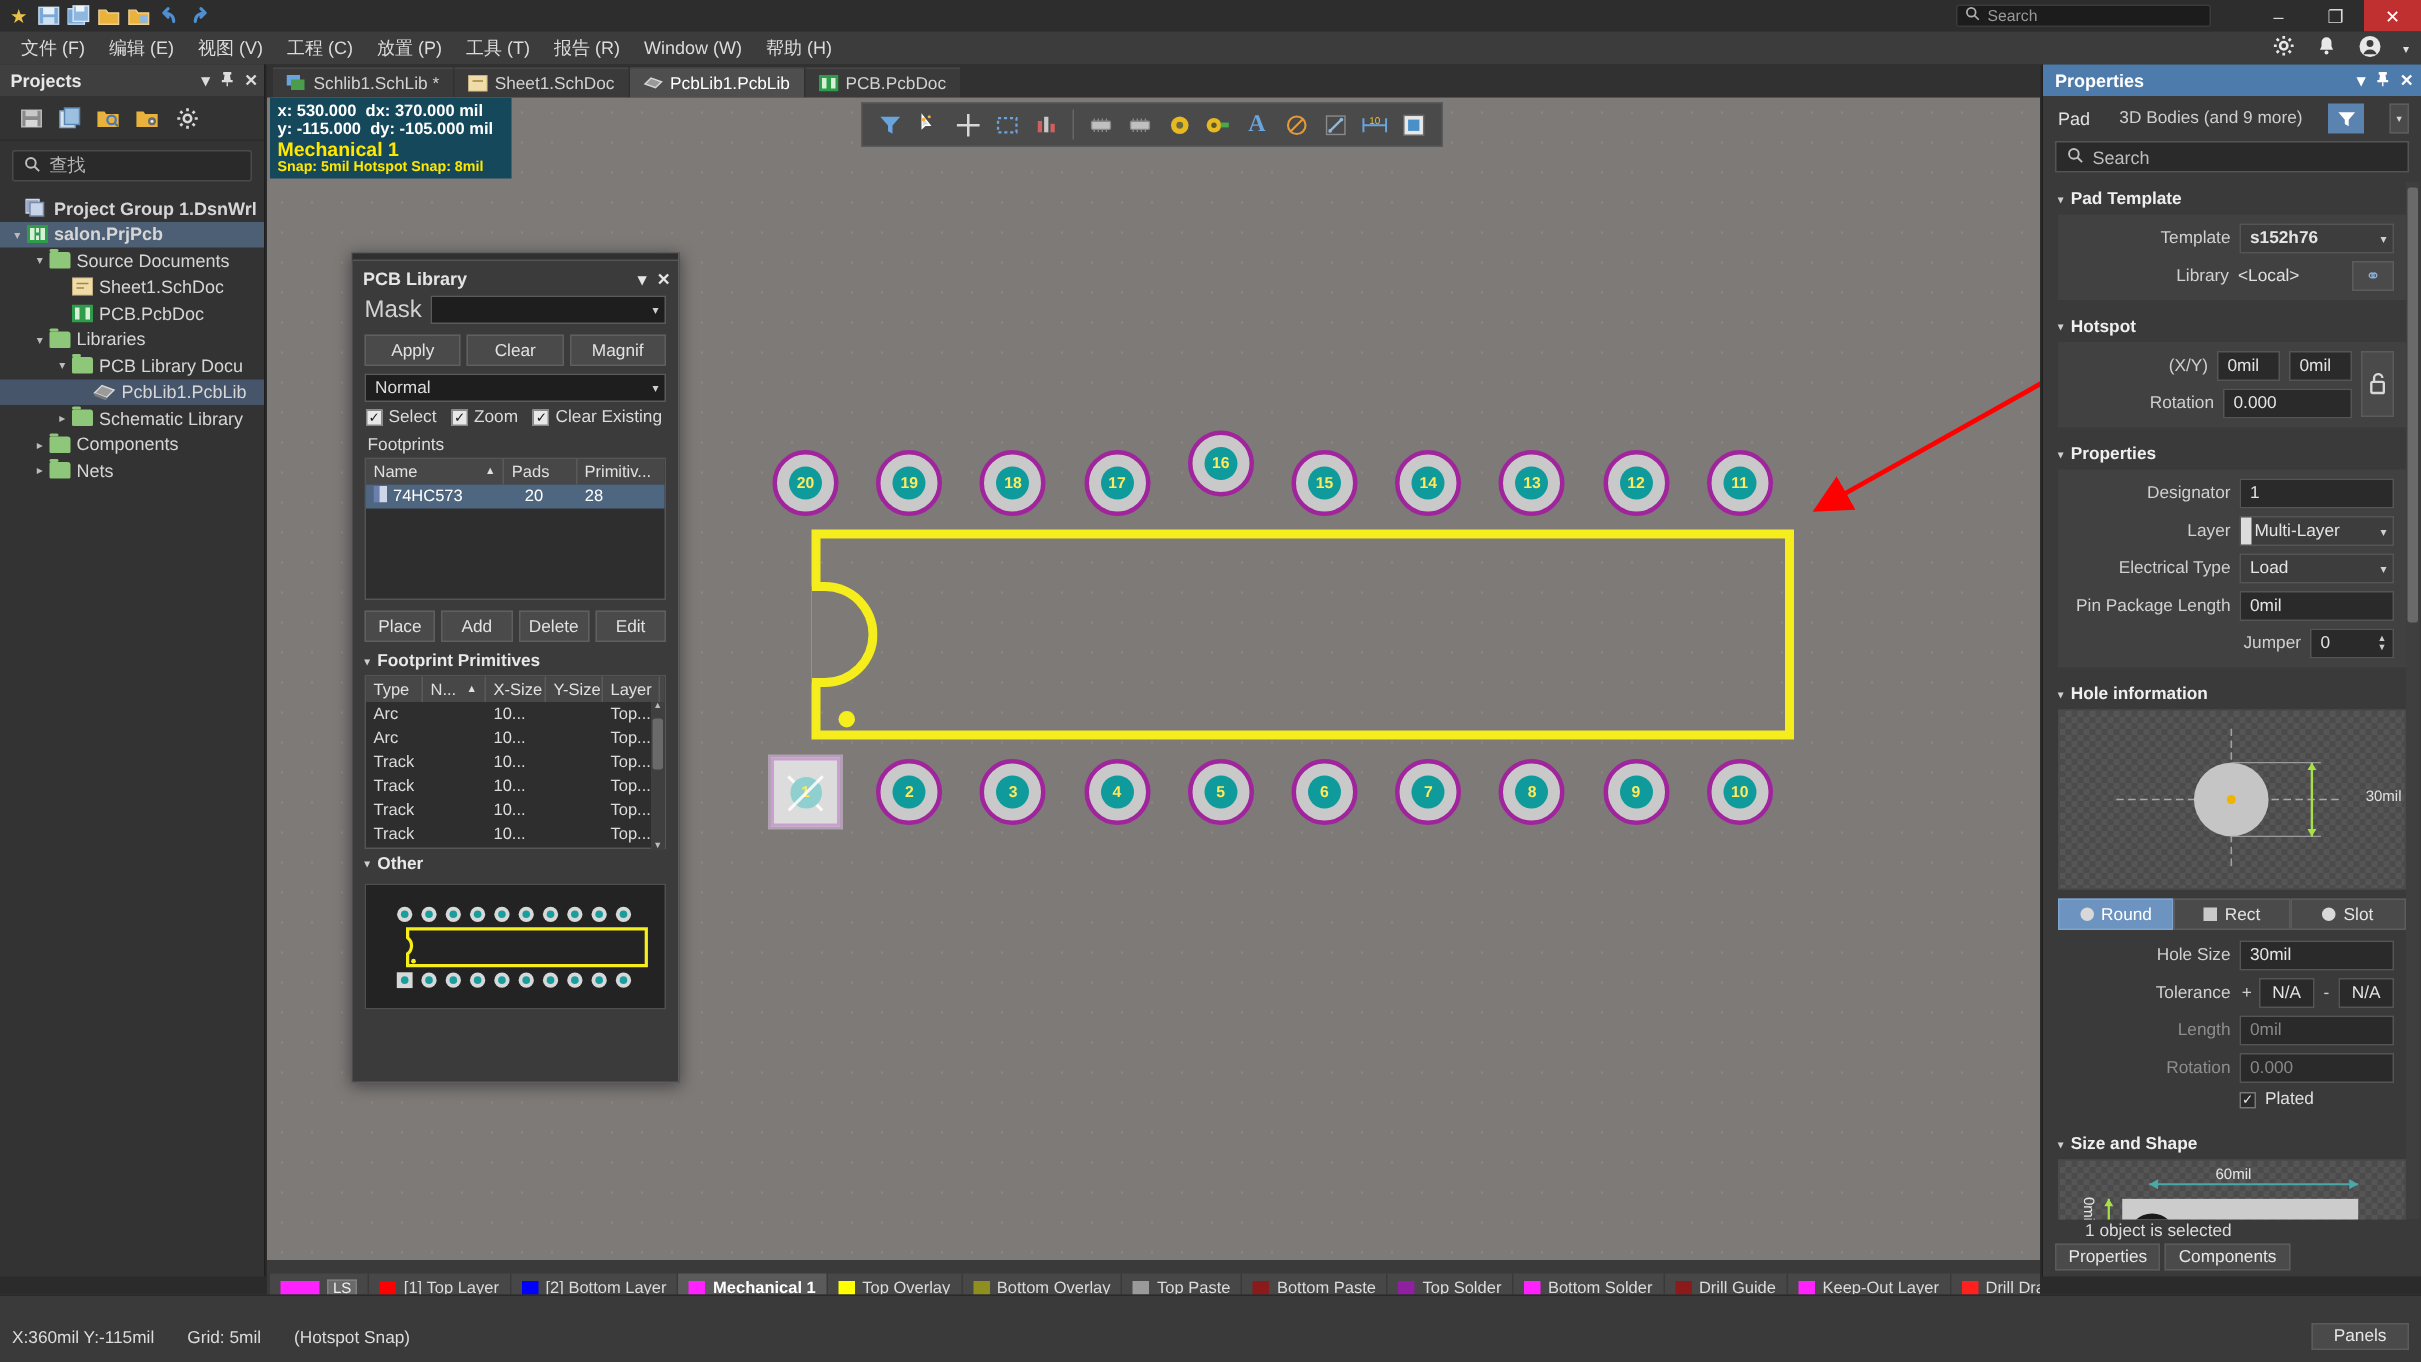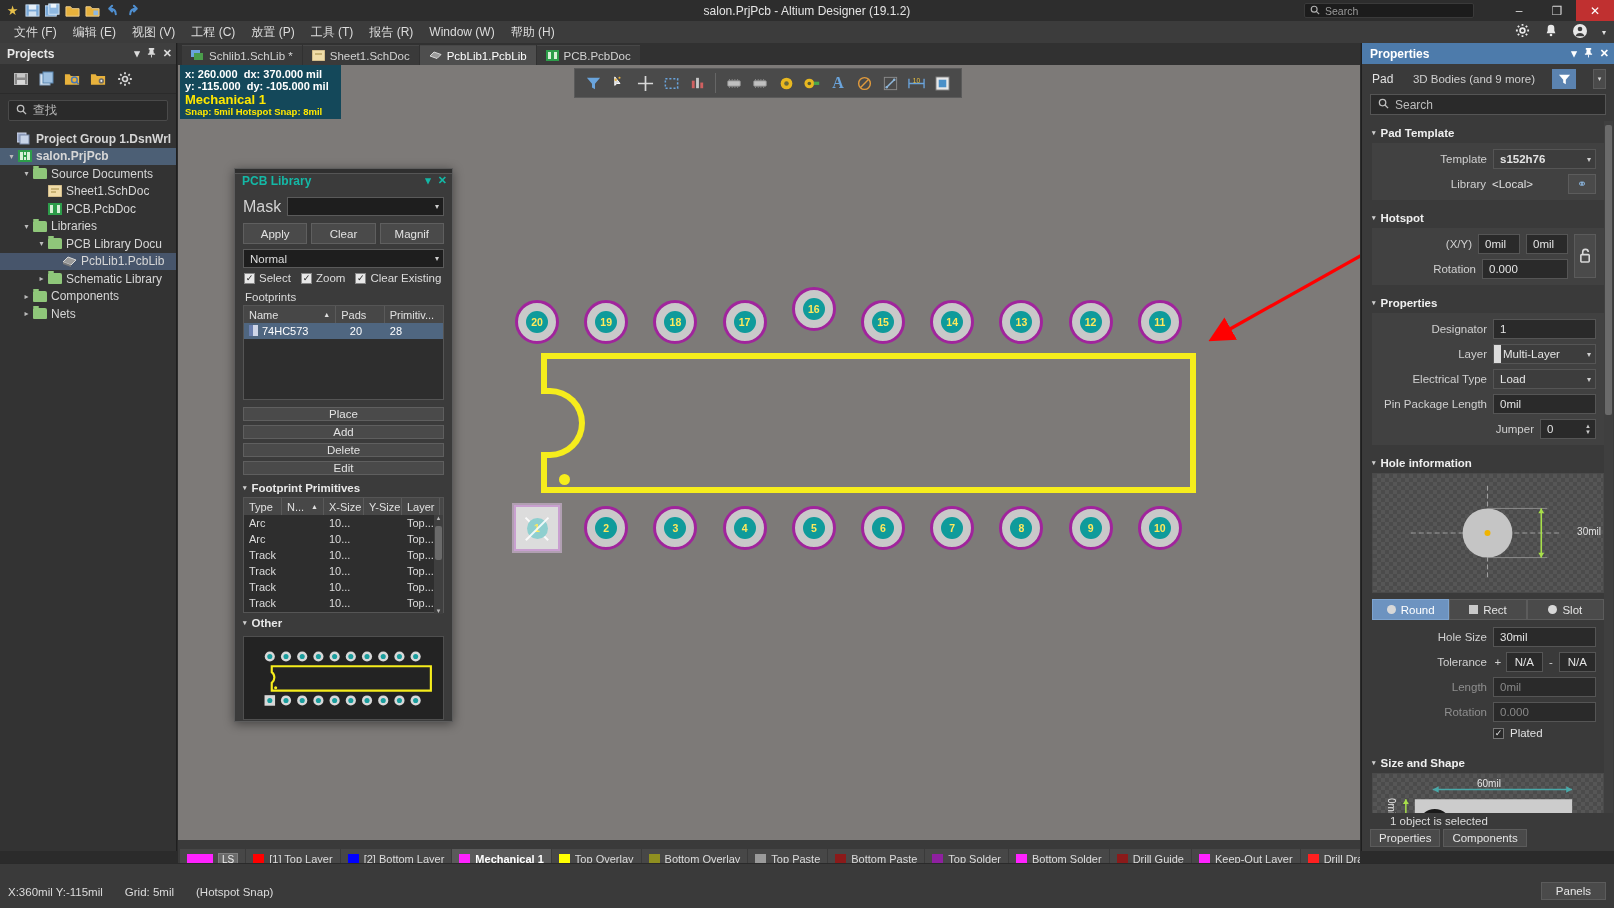--- a/index.html
+++ b/index.html
@@ -158,21 +158,21 @@
 
   .arrow-annot { position: absolute; z-index: 30; pointer-events: none; }
 
   
   .pcblib {
     position: absolute; left: 234px; top: 168px; width: 219px; height: 554px;
     background: #3b3b3b; border: 1px solid #5d5d5d;
     box-shadow: 0 2px 10px rgba(0,0,0,.45); z-index: 10;
   }
   .pcblib .grip { height: 5px; background: #2f2f2f; border-bottom: 1px solid #555; }
-  .pl-hdr { height: 19px; display:flex; align-items:flex-start; padding: 0 5px 0 7px; font-weight:bold; font-size:12px; color:#14b8a6; }
+  .pl-hdr { height: 19px; display:flex; align-items:flex-end; padding: 0 5px 0 7px; font-weight:bold; font-size:12px; color:#e5e5e5; }
   .pl-hdr .c { margin-left:auto; display:flex; gap:7px; font-size:11px; }
   .pl-row { display:flex; align-items:center; gap:6px; padding: 4px 8px; }
   .pl-lbl { font-size: 16px; color: #d2d2d2; }
   .combo {
     flex: 1; height: 19px; background: #1e1e1e; border: 1px solid #5a5a5a;
     display:flex; align-items:center; padding: 0 4px 0 6px; font-size: 11.5px; color: #ddd;
   }
   .combo .cv { flex: 1; overflow:hidden; white-space:nowrap; }
   .combo .ca { font-size: 8px; color: #cfcfcf; }
   .btnrow { display:flex; gap: 4px; padding: 3px 8px; }
@@ -334,21 +334,20 @@
         <svg width="16" height="15" viewBox="0 0 16 16">
             <path d="M11 12c0-4-3-6-7-6M4 6l3-3M4 6l3 3" stroke="#4f8fd0" stroke-width="2.2" fill="none" stroke-linecap="round"></path>
           </svg>
       </div>
       <div class="tb-ico">
         <svg width="16" height="15" viewBox="0 0 16 16">
             <path d="M5 12c0-4 3-6 7-6M12 6L9 3M12 6L9 9" stroke="#4f8fd0" stroke-width="2.2" fill="none" stroke-linecap="round"></path>
           </svg>
       </div>
     </div>
-    <div class="title-text">salon.PrjPcb - Altium Designer (19.1.2)</div>
     <div class="tb-search">
       <span>
         <svg width="10" height="10" viewBox="0 0 12 12">
             <circle cx="5" cy="5" r="3.5" stroke="#b0b0b0" fill="none" stroke-width="1.4"></circle>
             <path d="M7.6 7.6L11 11" stroke="#b0b0b0" stroke-width="1.4"></path>
           </svg>
       </span>
       <span>Search</span>
     </div>
     <div class="win-btns">
@@ -589,21 +588,21 @@
             <rect x="8" y="2" width="3" height="7" fill="#d8f0d8"></rect>
           </svg>
         </span>
         <span>PCB.PcbDoc</span>
       </div>
     </div>
 
   <div class="canvas">
 
     <div class="hud">
-      <div class="r"><span class="k">x:   260.000</span>&nbsp;&nbsp;<span class="k">dx:   370.000 mil</span></div>
+      <div class="r"><span class="k">x:   530.000</span>&nbsp;&nbsp;<span class="k">dx:   370.000 mil</span></div>
       <div class="r"><span class="k">y:  -115.000</span>&nbsp;&nbsp;<span class="k">dy:  -105.000 mil</span></div>
       <div class="mech">Mechanical 1</div>
       <div class="snap">Snap: 5mil Hotspot Snap: 8mil</div>
     </div>
 
     <div class="ctoolbar">
       <span class="ctb">
         <svg width="17" height="17" viewBox="0 0 18 18">
             <path d="M2 3h14l-5.4 6.2V15l-3.2-1.8V9.2z" fill="#6aa4dc"></path>
           </svg>
@@ -832,21 +831,21 @@
                 <rect x="4" y="0" width="5" height="11" fill="#cfd6e8"></rect>
               </svg>
           </span>
           <span>74HC573</span>
         </span>
         <span class="td" style="width:52px;justify-content:flex-start;padding-left:14px;">20</span>
         <span class="td" style="width:63px;">28</span>
       </div>
     </div>
 
-    <div class="btnrow" style="padding-top:7px;flex-direction:column;">
+    <div class="btnrow" style="padding-top:7px;">
       <span class="pbtn">Place</span>
       <span class="pbtn">Add</span>
       <span class="pbtn">Delete</span>
       <span class="pbtn">Edit</span>
     </div>
 
     <div class="sect-hdr">
       <span class="tri">▾</span>
       <span>Footprint Primitives</span>
     </div>

